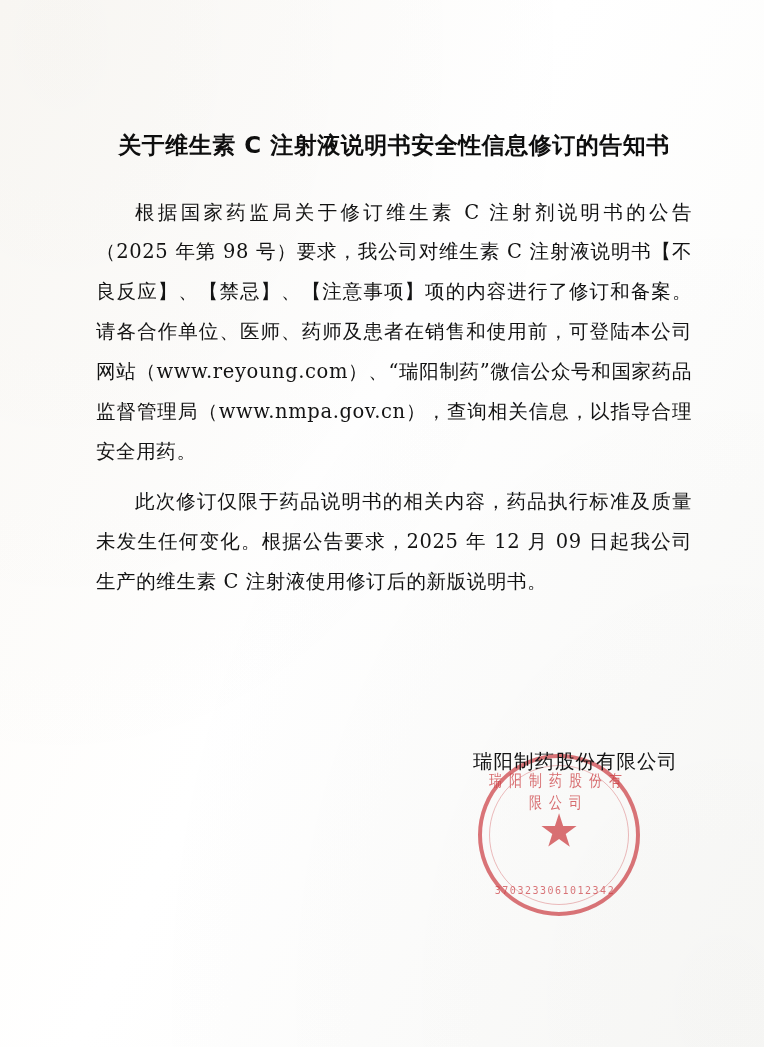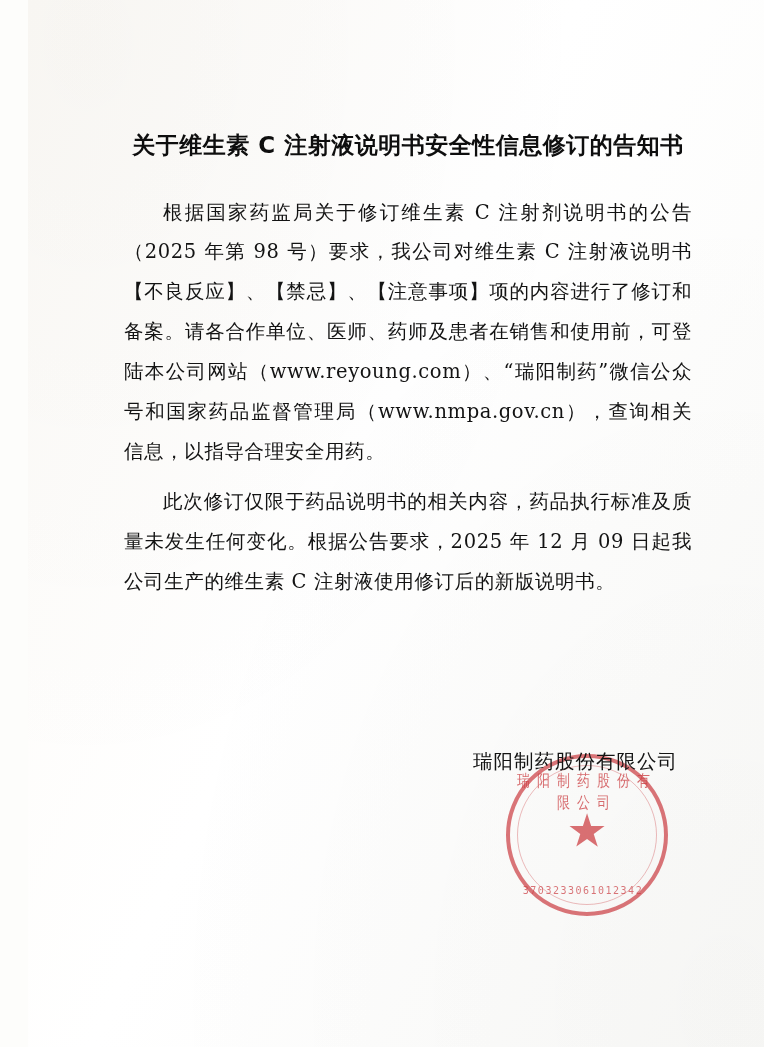--- a/index.html
+++ b/index.html
@@ -14,21 +14,20 @@
     color: #111;
     position: relative;
     overflow: hidden;
   }
   
   .page {
     position: absolute;
     inset: 0;
     background:
       linear-gradient(115deg, rgba(252,250,246,1) 0%, rgba(255,255,255,1) 45%, rgba(250,250,248,1) 100%);
-    margin-left: 28px;
   }
   .page::after {
     content: "";
     position: absolute;
     inset: 0;
     pointer-events: none;
     background:
       radial-gradient(ellipse at 8% 4%, rgba(0,0,0,0.018), rgba(0,0,0,0) 55%),
       radial-gradient(ellipse at 95% 96%, rgba(0,0,0,0.02), rgba(0,0,0,0) 60%);
   }

